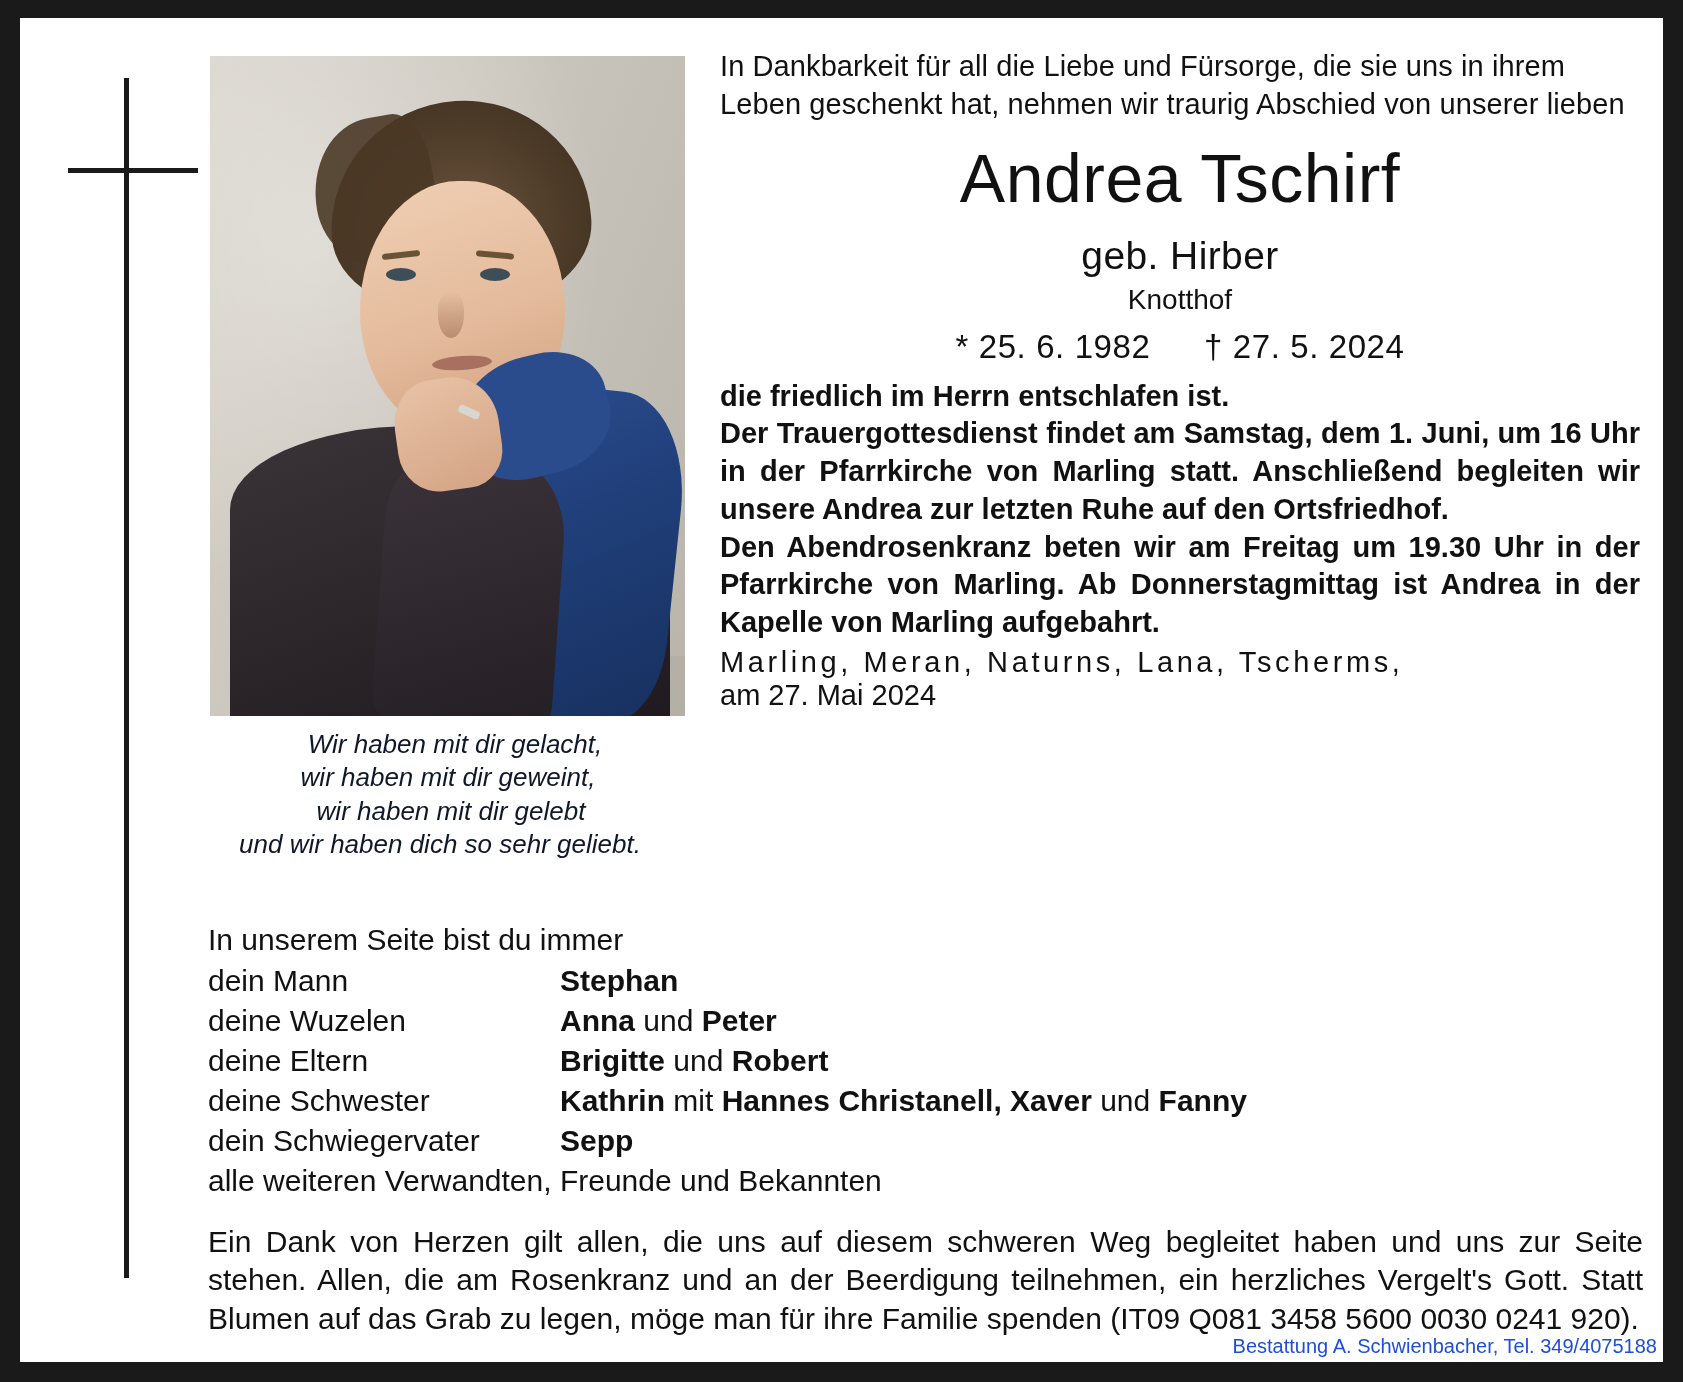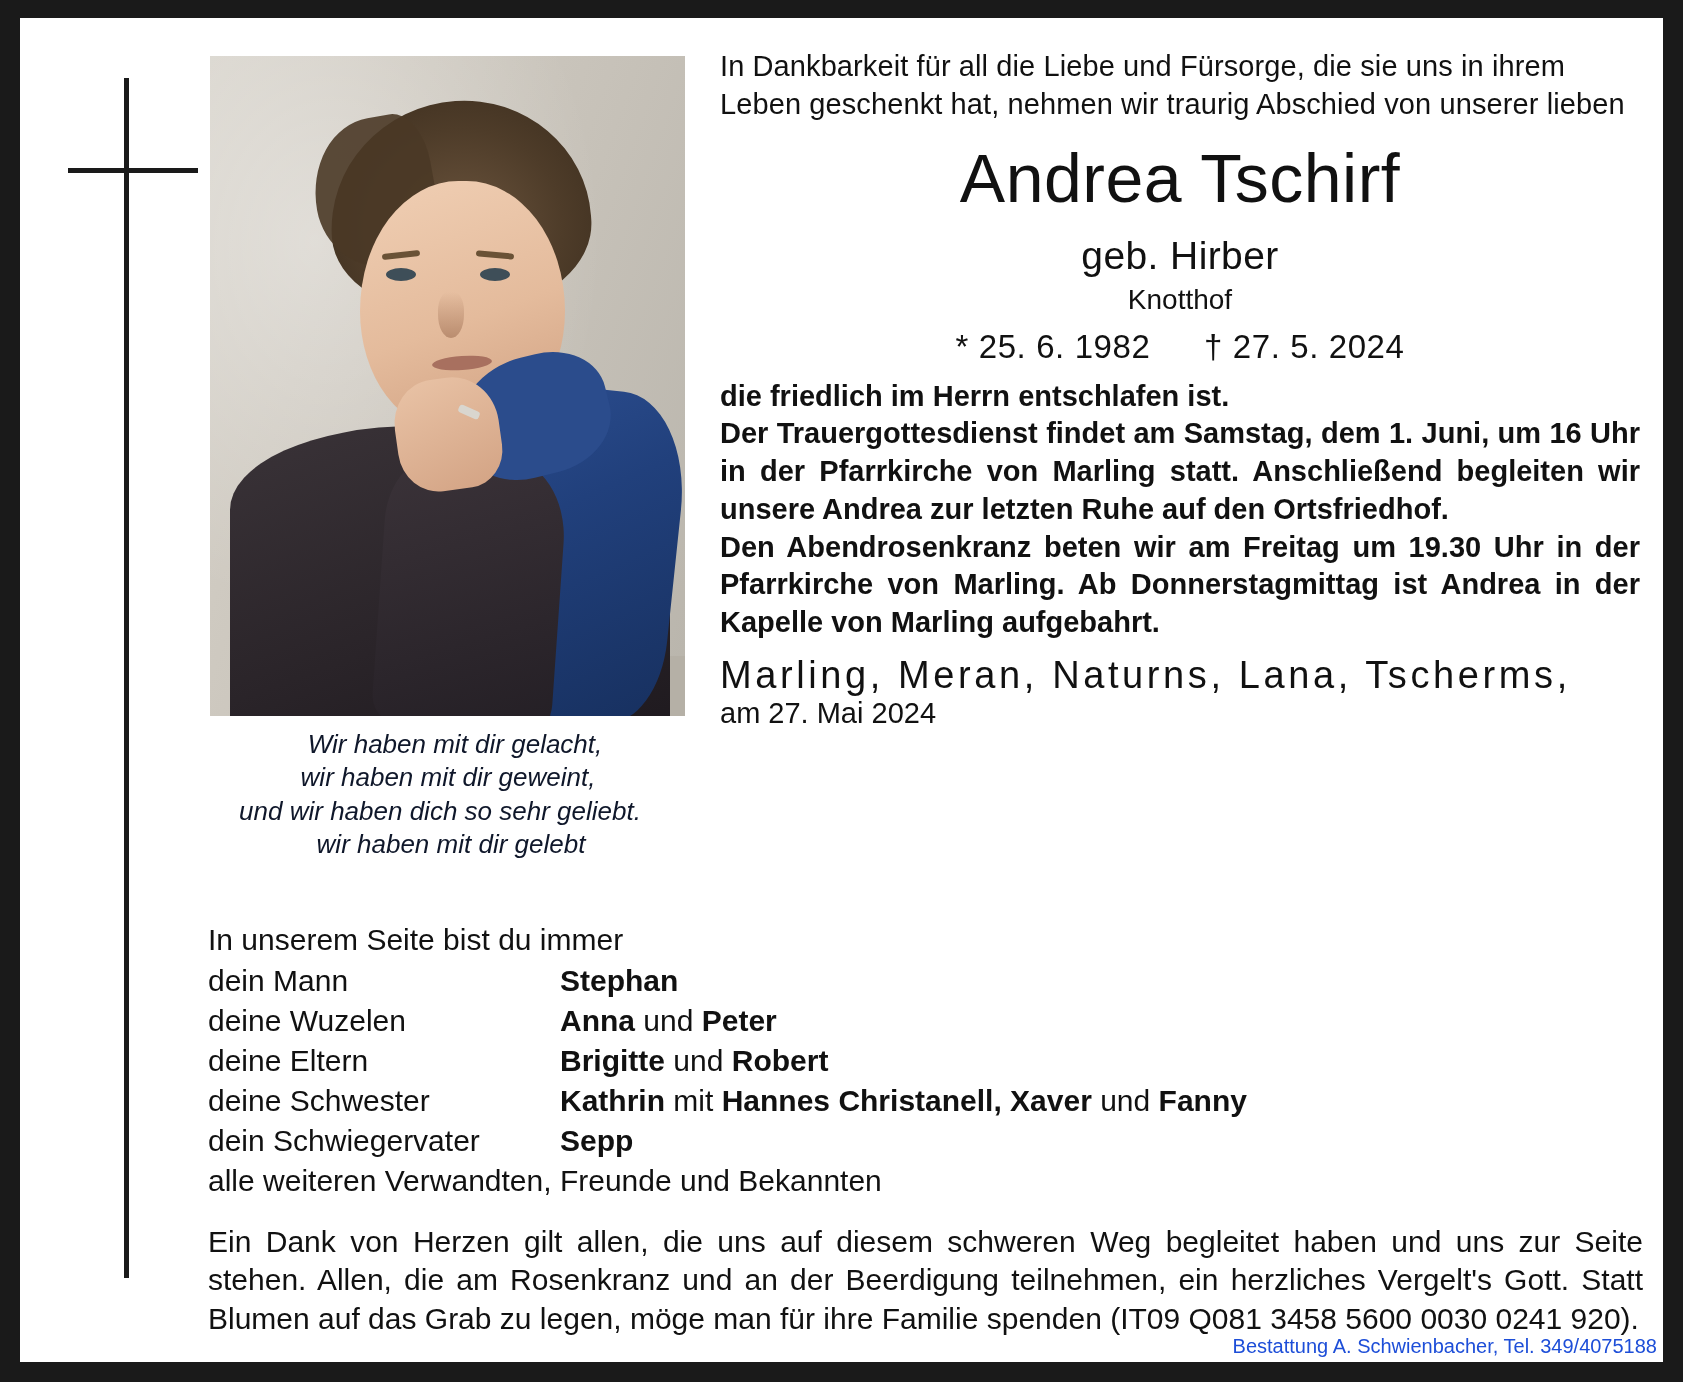--- a/index.html
+++ b/index.html
@@ -247,23 +247,23 @@
     font-size: 29px;
     line-height: 1.30;
     margin-top: 12px;
   }
   .body-text p { margin: 0; font-weight: bold; }
   .body-text .just {
     text-align: justify;
     text-align-last: left;
   }
   .places {
-    font-size: 38px;
+    font-size: 29px;
     letter-spacing: 3.6px;
-    margin-top: 12px;
+    margin-top: 4px;
   }
   .placedate {
     font-size: 29px;
     margin-top: 0px;
   }
 
   
   .family {
     position: absolute;
     left: 188px;
@@ -343,22 +343,22 @@
       <div class="mouth"></div>
       <div class="arm"></div>
       <div class="scarf2"></div>
       <div class="hand"></div>
       <div class="ring"></div>
     </div>
 
     <div class="quote">
       <span class="l l1">Wir haben mit dir gelacht,</span>
       <span class="l l2">wir haben mit dir geweint,</span>
+      <span class="l l3">wir haben mit dir gelebt</span>
       <span class="l l4">und wir haben dich so sehr geliebt.</span>
-      <span class="l l3">wir haben mit dir gelebt</span>
     </div>
 
     <div class="rightcol">
       <div class="intro">In Dankbarkeit für all die Liebe und Fürsorge, die sie uns in ihrem Leben geschenkt hat, nehmen wir traurig Abschied von unserer lieben</div>
       <div class="name">Andrea Tschirf</div>
       <div class="born">geb. Hirber</div>
       <div class="house">Knotthof</div>
       <div class="dates">
         <span>* 25. 6. 1982</span>
         <span class="sep"></span>

